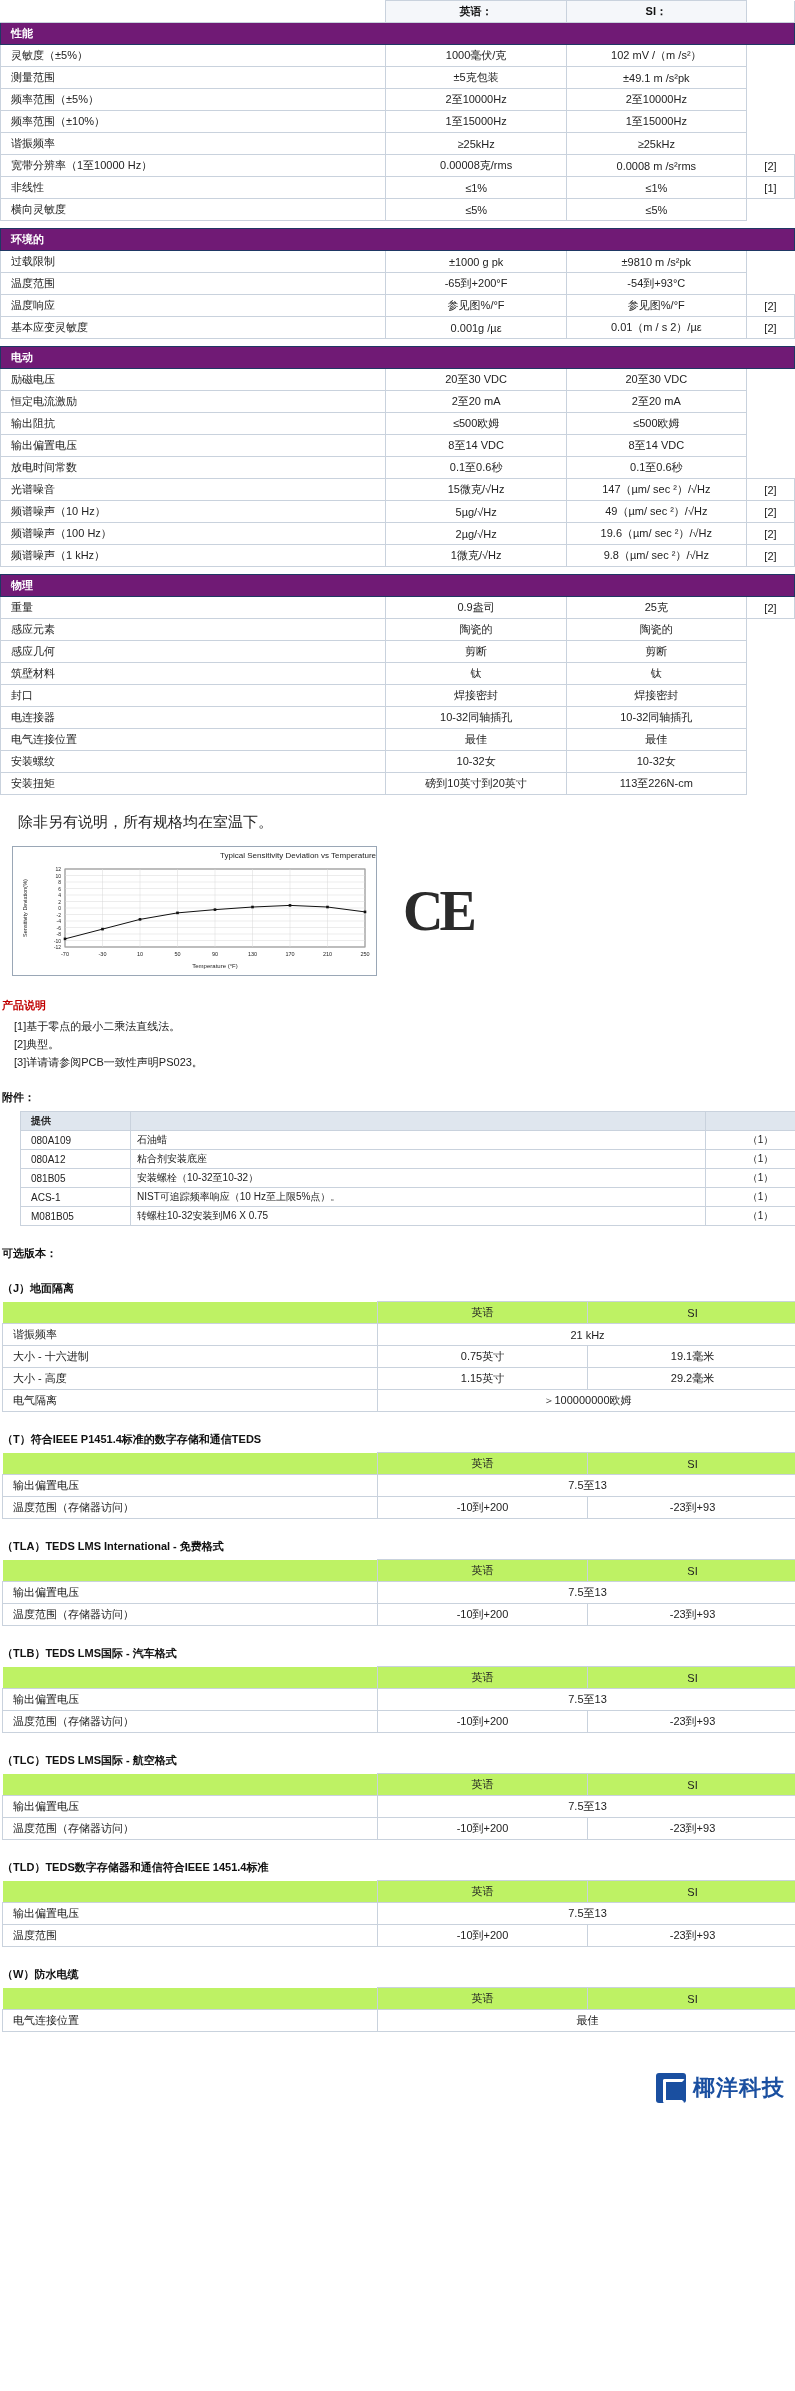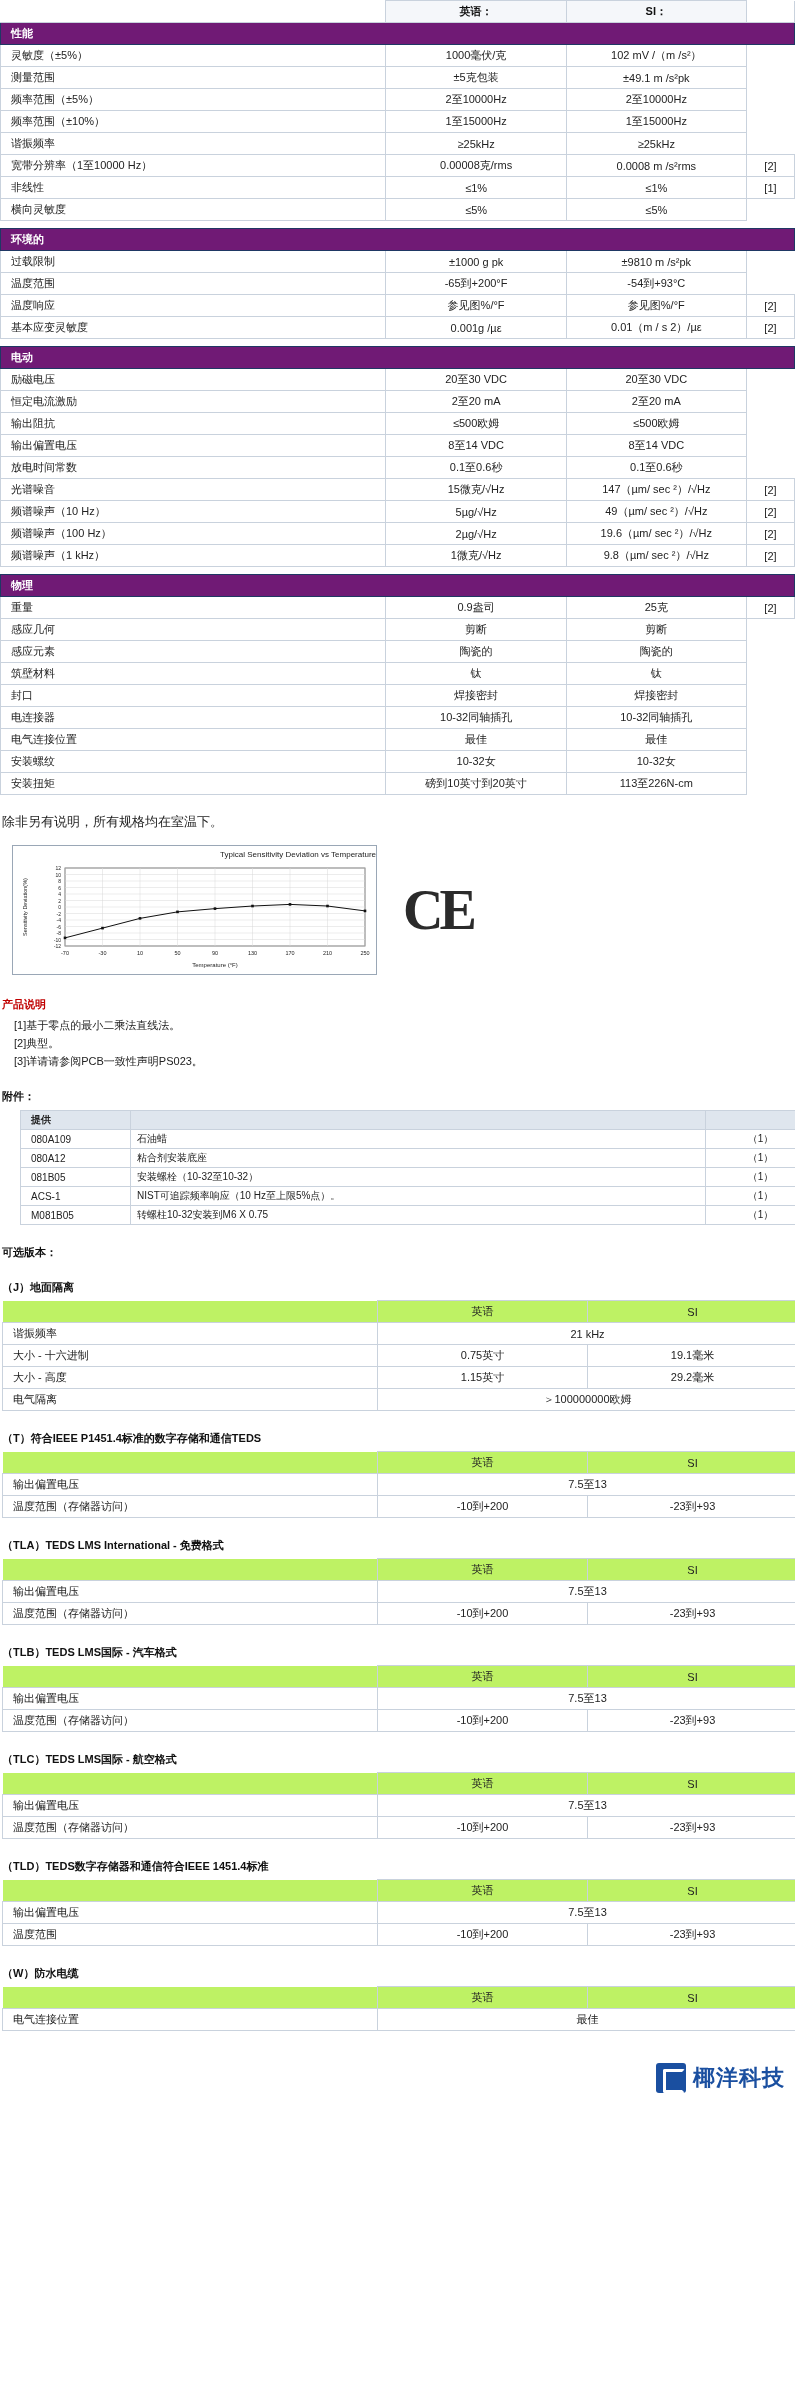--- a/index.html
+++ b/index.html
@@ -54,22 +54,22 @@
   }
   tr.spacer td {
     border: none;
     height: 8px;
     background: #ffffff;
   }
 
   
   .note-line {
     margin: 18px 0 0 0;
-    padding-left: 2px;
-    font-size: 13px;
+    padding-left: 18px;
+    font-size: 15px;
     color: #222;
   }
 
   
   .figure-row {
     margin-top: 14px;
     display: flex;
     align-items: center;
     gap: 26px;
     padding-left: 12px;
@@ -166,21 +166,21 @@
 
   
   .footer {
     margin-top: 26px;
     height: 52px;
     position: relative;
   }
   .logo {
     position: absolute;
     right: 10px;
-    bottom: 16px;
+    bottom: 7px;
     display: flex;
     align-items: center;
     gap: 7px;
   }
   .logo-mark {
     width: 30px; height: 30px;
     background: #1a4fa0;
     border-radius: 3px;
     position: relative;
   }
@@ -360,29 +360,29 @@
         <tr class="section">
           <td colspan="4">物理</td>
         </tr>
         <tr>
           <td class="col-label">重量</td>
           <td class="col-eng">0.9盎司</td>
           <td class="col-si">25克</td>
           <td class="col-note" style="border-color: rgb(201, 210, 221);">[2]</td>
         </tr>
         <tr>
+          <td class="col-label">感应元素</td>
+          <td class="col-eng">陶瓷的</td>
+          <td class="col-si">陶瓷的</td>
+          <td class="col-note" style="border: none;"></td>
+        </tr>
+        <tr>
           <td class="col-label">感应几何</td>
           <td class="col-eng">剪断</td>
           <td class="col-si">剪断</td>
-          <td class="col-note" style="border: none;"></td>
-        </tr>
-        <tr>
-          <td class="col-label">感应元素</td>
-          <td class="col-eng">陶瓷的</td>
-          <td class="col-si">陶瓷的</td>
           <td class="col-note" style="border: none;"></td>
         </tr>
         <tr>
           <td class="col-label">筑壁材料</td>
           <td class="col-eng">钛</td>
           <td class="col-si">钛</td>
           <td class="col-note" style="border: none;"></td>
         </tr>
         <tr>
           <td class="col-label">封口</td>

